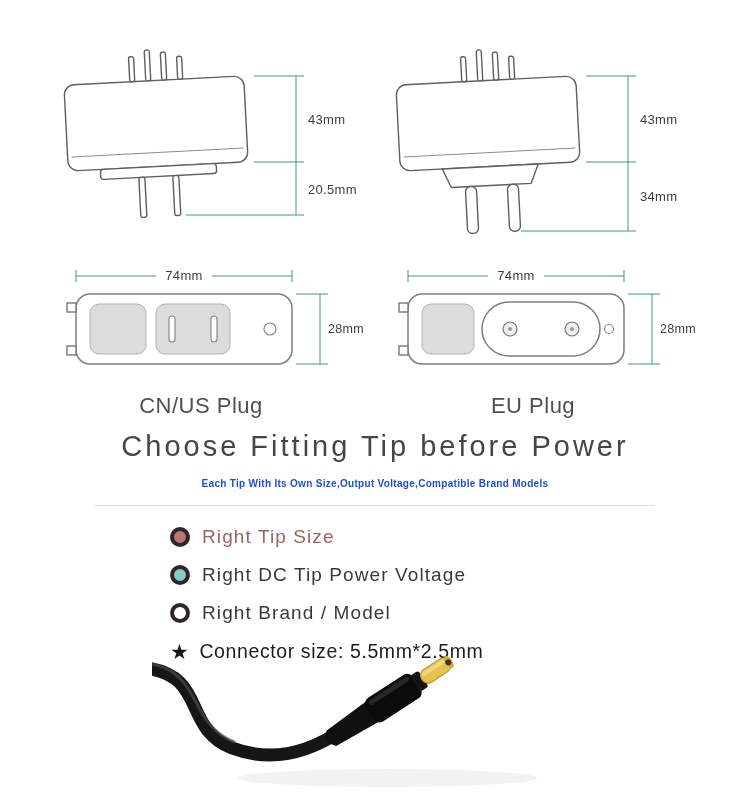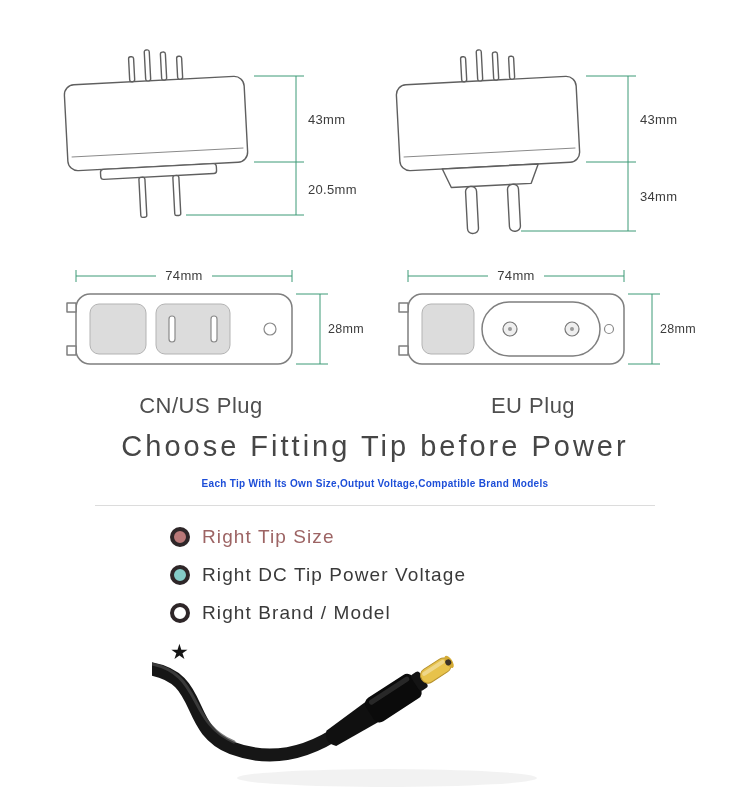--- a/index.html
+++ b/index.html
@@ -146,20 +146,21 @@
     <div class="bullet b1">
       <span class="ring"></span>
       <span>Right DC Tip Power Voltage</span>
     </div>
     <div class="bullet b2">
       <span class="ring"></span>
       <span>Right Brand / Model</span>
     </div>
     <div class="bullet b3">
       <span class="star">★</span>
+      <span>Connector size: 5.5mm*2.5mm</span>
     </div>
   </div>
 
   <svg class="photo-svg" viewBox="0 0 440 145">
     <ellipse cx="235" cy="128" rx="150" ry="9" fill="#000000" opacity="0.05"></ellipse>
     <path d="M -6 18 C 55 26, 30 78, 80 98 C 120 113, 158 102, 190 80" stroke="#161616" stroke-width="13" fill="none" stroke-linecap="round"></path>
     <path d="M -6 13 C 52 21, 34 72, 82 92" stroke="#4a4a4a" stroke-width="3" fill="none" stroke-linecap="round" opacity="0.7"></path>
     <g transform="translate(186 84) rotate(-33)">
       <path d="M -8 -9 L 42 -12 L 42 12 L -8 9 Q -17 0 -8 -9 Z" fill="#101010"></path>
       <rect x="38" y="-14" width="56" height="28" rx="7" fill="#0b0b0b"></rect>

